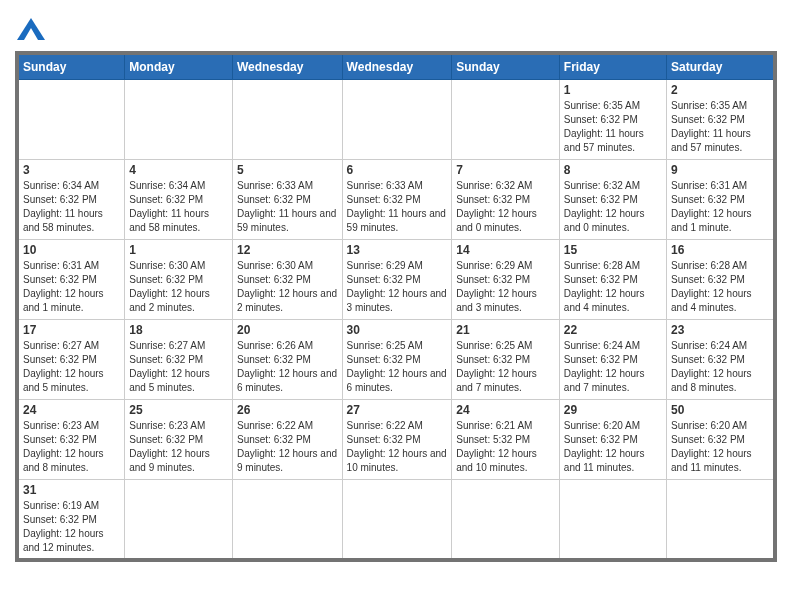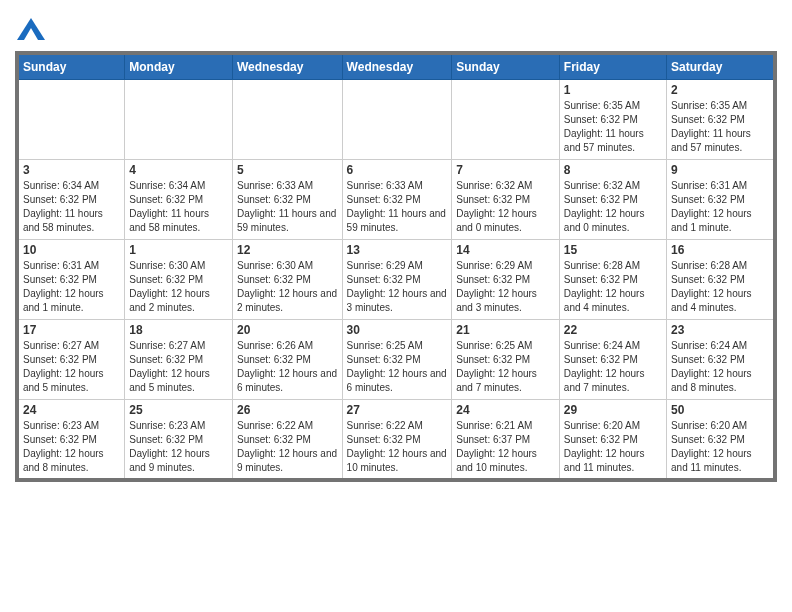--- a/index.html
+++ b/index.html
@@ -318,33 +318,48 @@
         <td>
           <span class="day-number">27</span>
           <div class="day-info">Sunrise: 6:22 AM
 Sunset: 6:32 PM
 Daylight: 12 hours
 and 10 minutes.</div>
         </td>
         <td>
           <span class="day-number">24</span>
           <div class="day-info">Sunrise: 6:21 AM
-Sunset: 6:37 PM
+Sunset: 5:32 PM
 Daylight: 12 hours
 and 10 minutes.</div>
         </td>
         <td>
           <span class="day-number">29</span>
           <div class="day-info">Sunrise: 6:20 AM
 Sunset: 6:32 PM
 Daylight: 12 hours
 and 11 minutes.</div>
         </td>
         <td>
           <span class="day-number">50</span>
           <div class="day-info">Sunrise: 6:20 AM
 Sunset: 6:32 PM
 Daylight: 12 hours
 and 11 minutes.</div>
         </td>
+      </tr>
+      <tr class="last-row">
+        <td>
+          <span class="day-number">31</span>
+          <div class="day-info">Sunrise: 6:19 AM
+Sunset: 6:32 PM
+Daylight: 12 hours
+and 12 minutes.</div>
+        </td>
+        <td class="empty-cell"></td>
+        <td class="empty-cell"></td>
+        <td class="empty-cell"></td>
+        <td class="empty-cell"></td>
+        <td class="empty-cell"></td>
+        <td class="empty-cell"></td>
       </tr>
     </tbody>
 </table>
 
 </body></html>

